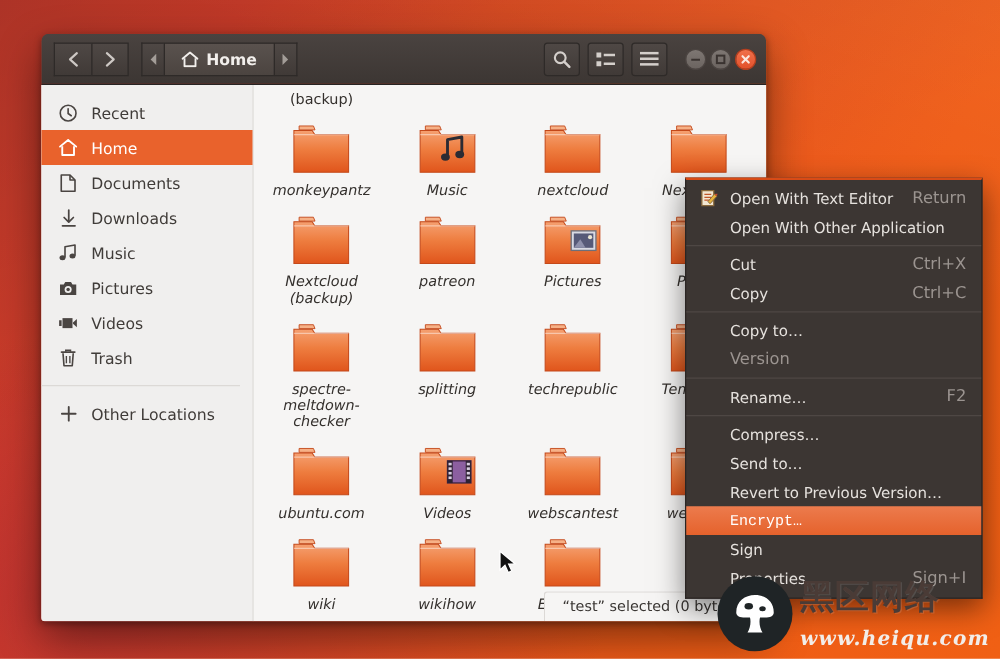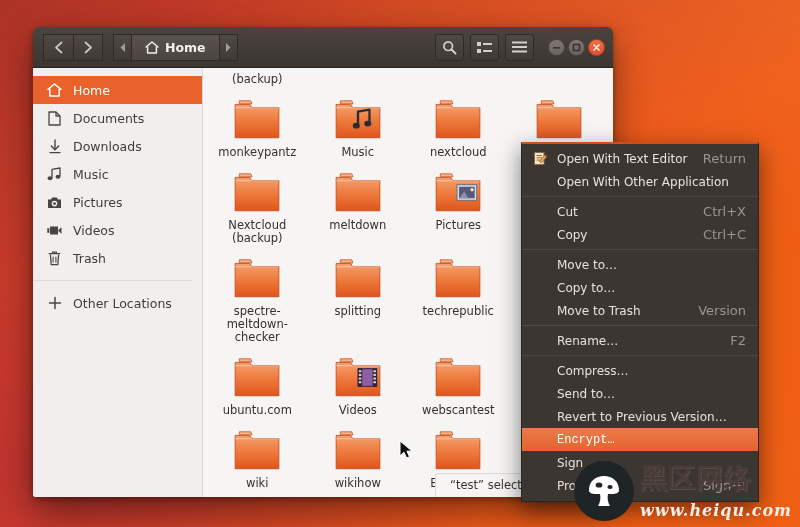--- a/index.html
+++ b/index.html
@@ -107,21 +107,21 @@
   }
   #file-grid {
     position: absolute; left: 0; right: 0; top: -36px;
     display: grid;
     grid-template-columns: repeat(4, 1fr);
     row-gap: 6px;
     padding: 6px 4px 0 4px;
   }
   .file-cell {
     display: flex; flex-direction: column; align-items: center;
-    padding-top: 6px; cursor: pointer;
+    padding-top: 6px; cursor: pointer; font-style: italic;
   }
   .file-icon-wrap { width: 50px; height: 44px; position: relative; }
   .file-label {
     margin-top: 4px; font-size: 11.5px; line-height: 13px;
     color: #34302d; text-align: center;
     width: 84px; word-wrap: break-word; overflow-wrap: anywhere;
   }
 
   
   #status-bar {
@@ -129,21 +129,21 @@
     background: #f6f5f4;
     border-top: 1px solid #dcd9d6; border-left: 1px solid #dcd9d6;
     border-radius: 3px 0 0 0;
     padding: 4px 14px 5px 14px;
     font-size: 11.5px; color: #3a3633;
     white-space: nowrap;
   }
 
   
   #context-menu {
-    position: absolute; left: 521px; top: 142px;
+    position: absolute; left: 548px; top: 142px;
     width: 238px;
     background: #3c3633;
     border: 1px solid #2a2523;
     border-top: 2px solid #d84b16;
     box-shadow: 0 8px 22px rgba(0,0,0,0.5);
     padding: 3px 0 4px 0;
     z-index: 40;
     font-size: 12px;
   }
   .menu-item {
@@ -264,20 +264,29 @@
           </svg>
         </div>
       </div>
     </div>
   </div>
 
   <div id="window-body">
 
     <div id="sidebar">
 
+      <div class="side-item">
+        <span class="side-ico">
+          <svg width="15" height="15" viewBox="0 0 15 15">
+            <circle cx="7.5" cy="7.5" r="6.3" fill="none" stroke="#4a4542" stroke-width="1.3"></circle>
+            <path d="M7.5 4 V7.8 L10 9.6" fill="none" stroke="#4a4542" stroke-width="1.3" stroke-linecap="round"></path>
+          </svg>
+        </span>
+        <span>Recent</span>
+      </div>
 
       <div class="side-item active">
         <span class="side-ico">
           <svg width="15" height="14" viewBox="0 0 15 14">
             <path d="M7.5 1 L14 6.3 M7.5 1 L1 6.3" fill="none" stroke="#ffffff" stroke-width="1.5" stroke-linecap="round"></path>
             <path d="M2.8 6 V13 H12.2 V6" fill="none" stroke="#ffffff" stroke-width="1.5" stroke-linejoin="round"></path>
           </svg>
         </span>
         <span>Home</span>
       </div>
@@ -454,21 +463,21 @@
       <linearGradient id="fgfolder" x1="0" y1="0" x2="0" y2="1">
         <stop offset="0%" stop-color="#f5a071"></stop>
         <stop offset="45%" stop-color="#ee7d3f"></stop>
         <stop offset="100%" stop-color="#e0551c"></stop>
       </linearGradient>
     </defs>
     <path d="M3 6 H17 L19 9 H45 V38 H3 Z" fill="url(#fgfolder)" stroke="#c4491a" stroke-width="0.8"></path>
     <path d="M7 2.5 H18 L19.2 5.5 H7 Z" fill="#f6b187" stroke="#c4491a" stroke-width="0.7"></path>
     <path d="M3 9.2 H45" stroke="#ffffff" stroke-opacity="0.45" stroke-width="1"></path>
               </svg></div>
-            <div class="file-label">meltdown</div>
+            <div class="file-label">patreon</div>
           </div>
           <div class="file-cell">
             <div class="file-icon-wrap"><svg width="50" height="42" viewBox="0 0 48 40">
     <defs>
       <linearGradient id="fgfolder-pictures" x1="0" y1="0" x2="0" y2="1">
         <stop offset="0%" stop-color="#f5a071"></stop>
         <stop offset="45%" stop-color="#ee7d3f"></stop>
         <stop offset="100%" stop-color="#e0551c"></stop>
       </linearGradient>
     </defs>
@@ -748,31 +757,25 @@
       <span class="mi-accel">Ctrl+X</span>
     </div>
     <div class="menu-item">
       <span class="mi-icon"></span>
       <span class="mi-label">Copy</span>
       <span class="mi-accel">Ctrl+C</span>
     </div>
     <div class="menu-sep"></div>
     <div class="menu-item">
       <span class="mi-icon"></span>
-      <span class="mi-label">Move to…</span>
-      <span class="mi-accel"></span>
-    </div>
-    <div class="menu-item">
-      <span class="mi-icon"></span>
       <span class="mi-label">Copy to…</span>
       <span class="mi-accel"></span>
     </div>
     <div class="menu-item">
       <span class="mi-icon"></span>
-      <span class="mi-label">Move to Trash</span>
       <span class="mi-accel">Version</span>
     </div>
     <div class="menu-sep"></div>
     <div class="menu-item">
       <span class="mi-icon"></span>
       <span class="mi-label">Rename…</span>
       <span class="mi-accel">F2</span>
     </div>
     <div class="menu-sep"></div>
     <div class="menu-item">

